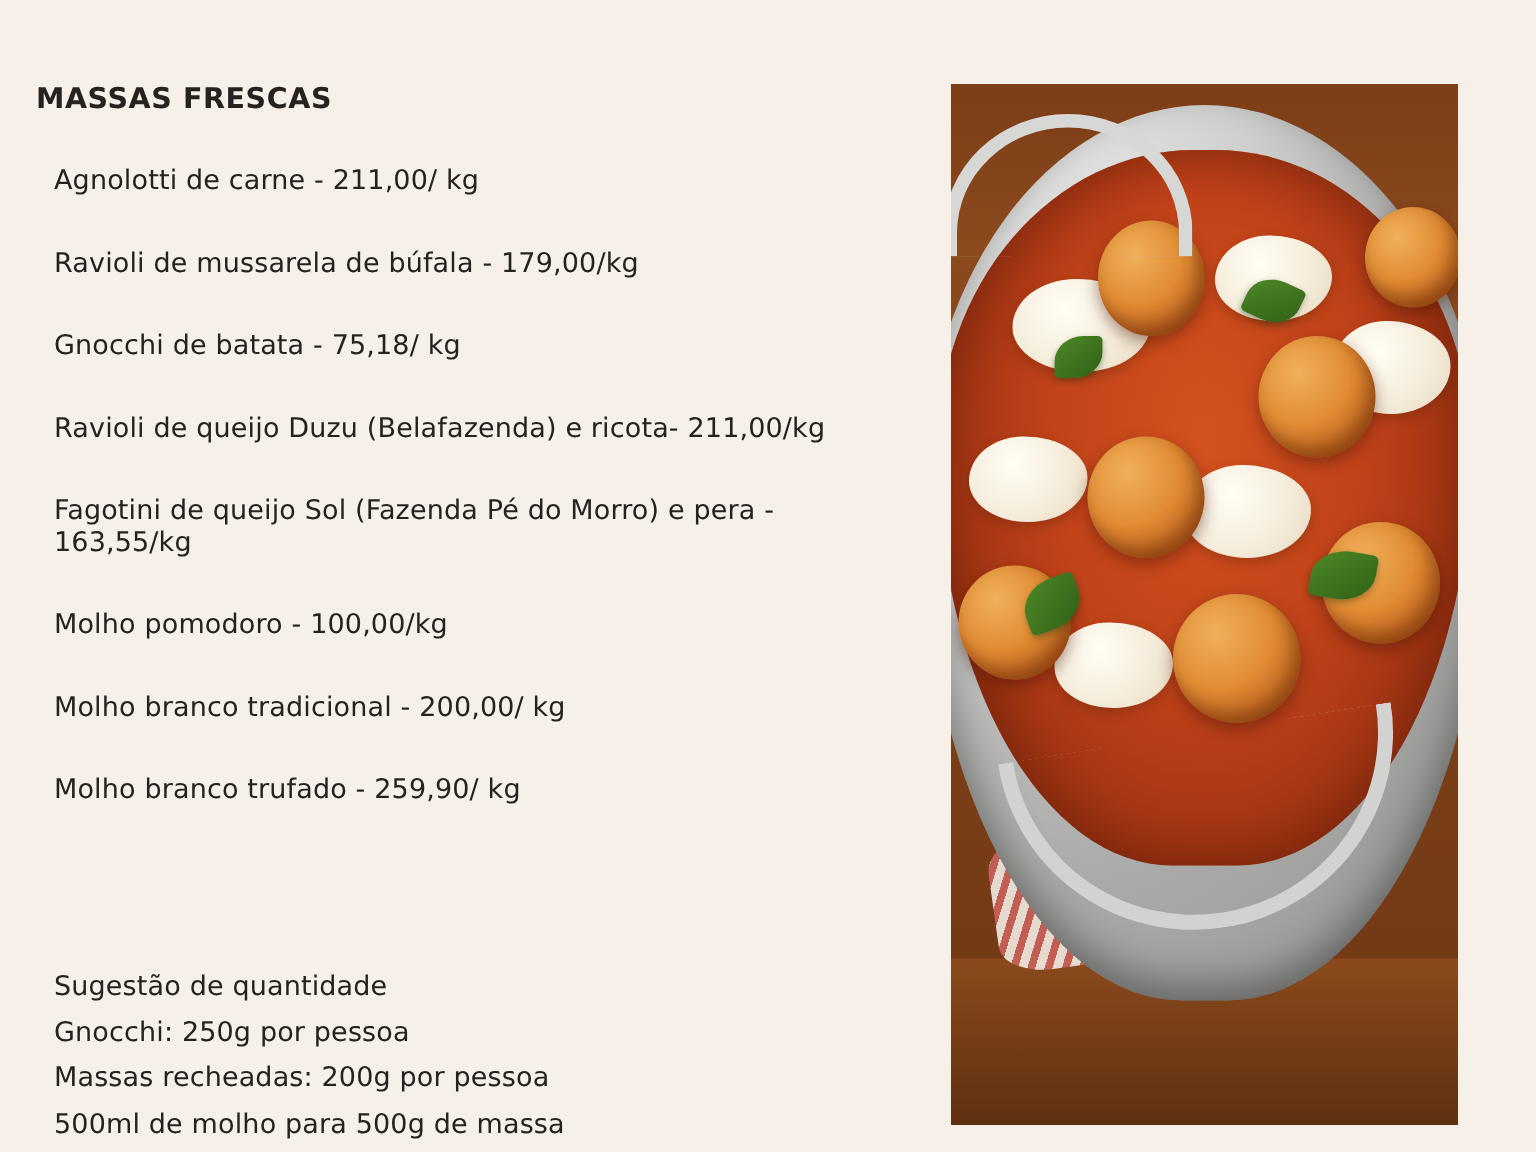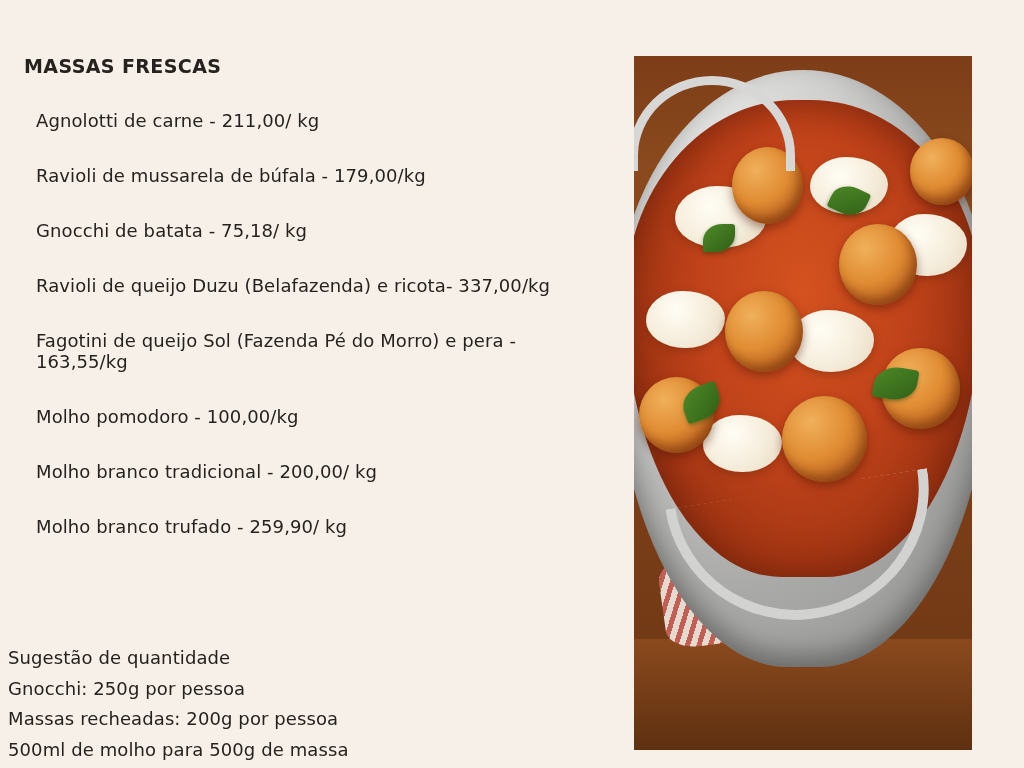--- a/index.html
+++ b/index.html
@@ -37,21 +37,21 @@
     color: #26221f;
     margin: 12px;
     padding: 11px 0 11px 0;
     letter-spacing: 0.1px;
   }
   .heading-molhos {
     padding-top: 14px;
   }
   .notes-block {
     position: absolute;
-    left: 8px;
+    left: 36px;
     top: 645px;
     width: 600px;
   }
   .note-line {
     font-size: 18px;
     color: #26221f;
     margin: 0;
     padding: 0 0 5px 0;
     line-height: 1.42;
     letter-spacing: 0.1px;
@@ -161,21 +161,21 @@
 
 <div class="slide">
 
   <div class="content-column">
 
     <h2 class="section-heading">MASSAS FRESCAS</h2>
 
     <p class="item-line">Agnolotti de carne - 211,00/ kg</p>
     <p class="item-line">Ravioli de mussarela de búfala - 179,00/kg</p>
     <p class="item-line">Gnocchi de batata - 75,18/ kg</p>
-    <p class="item-line">Ravioli de queijo Duzu (Belafazenda) e ricota- 337,00/kg</p>
+    <p class="item-line">Ravioli de queijo Duzu (Belafazenda) e ricota- 211,00/kg</p>
     <p class="item-line">Fagotini de queijo Sol (Fazenda Pé do Morro) e pera - 163,55/kg</p>
 
 
     <p class="item-line">Molho pomodoro - 100,00/kg</p>
     <p class="item-line">Molho branco tradicional - 200,00/ kg</p>
     <p class="item-line">Molho branco trufado - 259,90/ kg</p>
 
   </div>
 
   <div class="notes-block">

